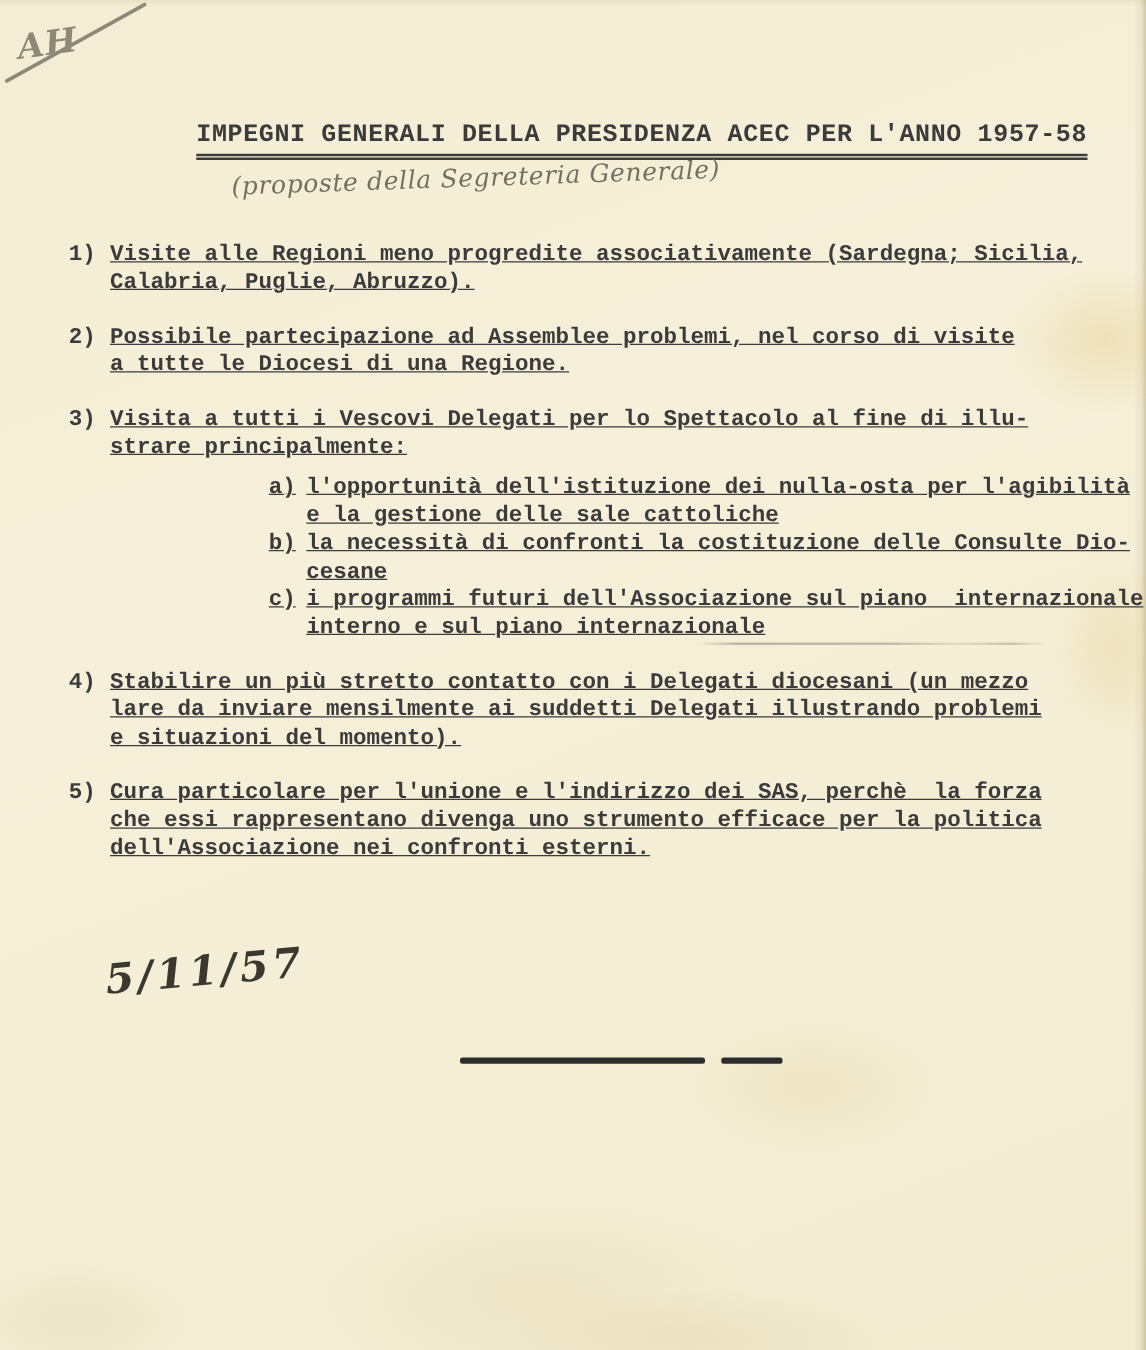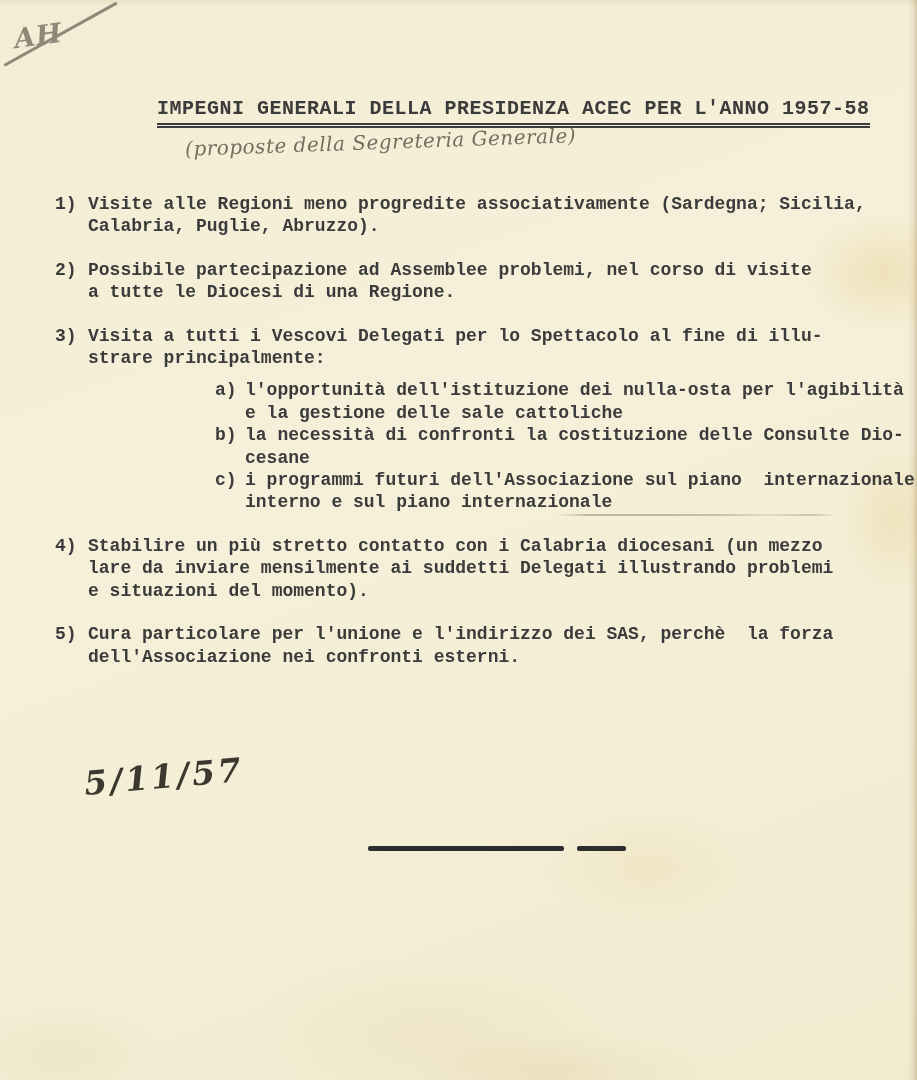--- a/index.html
+++ b/index.html
@@ -49,21 +49,21 @@
     letter-spacing:0.5px;white-space:pre;
   }
   
   .list{
     position:absolute;left:55px;top:193px;width:840px;
     font-weight:bold;font-size:18px;line-height:22.4px;color:#3b3b3b;
   }
   .item{display:flex;margin-bottom:21px;}
   .item:last-child{margin-bottom:0;}
   .marker{flex:0 0 33px;white-space:pre;}
-  .body{flex:1;min-width:0;}
+  .body{flex:1;min-width:0;text-decoration:underline;}
   .line{white-space:pre;}
   .sublist{margin-top:10px;}
   .subitem{display:flex;}
   .submarker{flex:0 0 30px;margin-left:127px;white-space:pre;}
   .subbody{flex:1;min-width:0;}
   
   .impression-line{
     position:absolute;left:556px;top:514px;width:282px;height:2px;
     background:linear-gradient(to right, rgba(120,115,100,0), rgba(120,115,100,0.45) 12%,
       rgba(120,115,100,0.40) 55%, rgba(120,115,100,0.15) 75%,
@@ -140,30 +140,31 @@
               <div class="line">interno e sul piano internazionale</div>
             </div>
           </div>
         </div>
       </div>
     </div>
 
     <div class="item">
       <span class="marker">4)</span>
       <div class="body">
-        <div class="line">Stabilire un più stretto contatto con i Calabria diocesani (un mezzo</div>
+        <div class="line">Stabilire un più stretto contatto con i Delegati diocesani (un mezzo</div>
         <div class="line">lare da inviare mensilmente ai suddetti Delegati illustrando problemi</div>
         <div class="line">e situazioni del momento).</div>
       </div>
     </div>
 
     <div class="item">
       <span class="marker">5)</span>
       <div class="body">
         <div class="line">Cura particolare per l'unione e l'indirizzo dei SAS, perchè  la forza</div>
+        <div class="line">che essi rappresentano divenga uno strumento efficace per la politica</div>
         <div class="line">dell'Associazione nei confronti esterni.</div>
       </div>
     </div>
 
   </div>
 
   <div class="impression-line"></div>
 
   <div class="date-note">5/11/57</div>
 

